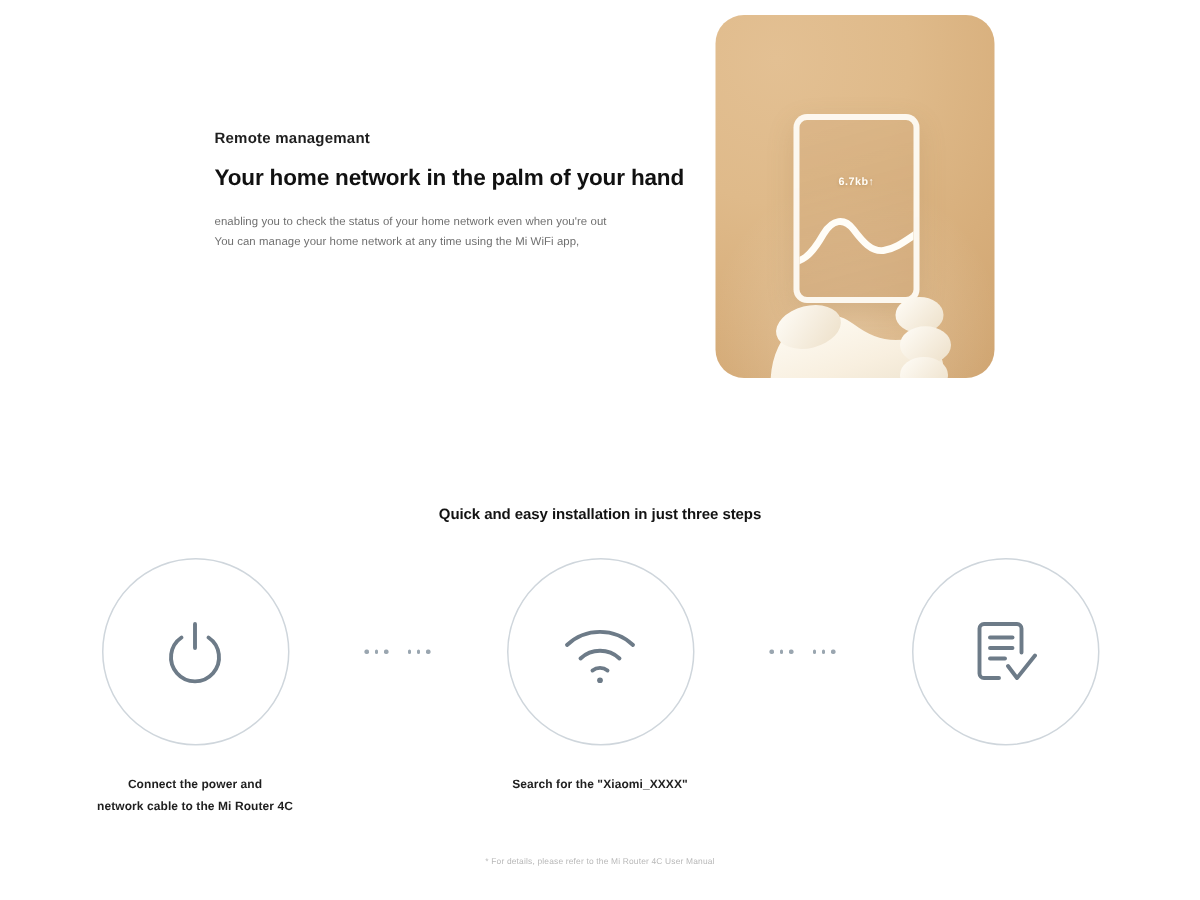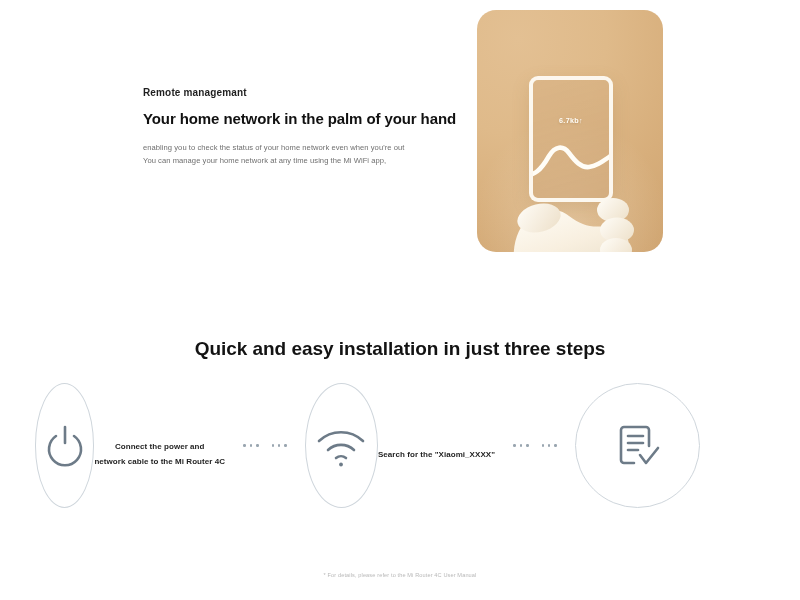--- a/index.html
+++ b/index.html
@@ -143,39 +143,39 @@
     position: absolute;
     left: 0;
     top: 300px;
     width: 800px;
     height: 300px;
   }
 
   .steps-title {
     text-align: center;
     margin-top: 38px;
-    font-size: 19px;
+    font-size: 10px;
     font-weight: 700;
     color: #131313;
     letter-spacing: -0.05px;
   }
 
   .steps-row {
     position: relative;
     margin-top: 23px;
     display: flex;
     align-items: flex-start;
     justify-content: center;
     gap: 0;
   }
 
   .step {
     width: 190px;
     display: flex;
-    flex-direction: row;
+    flex-direction: column;
     align-items: center;
   }
 
   .step-circle {
     width: 125px;
     height: 125px;
     border-radius: 50%;
     border: 1px solid #cfd6dc;
     display: flex;
     align-items: center;

